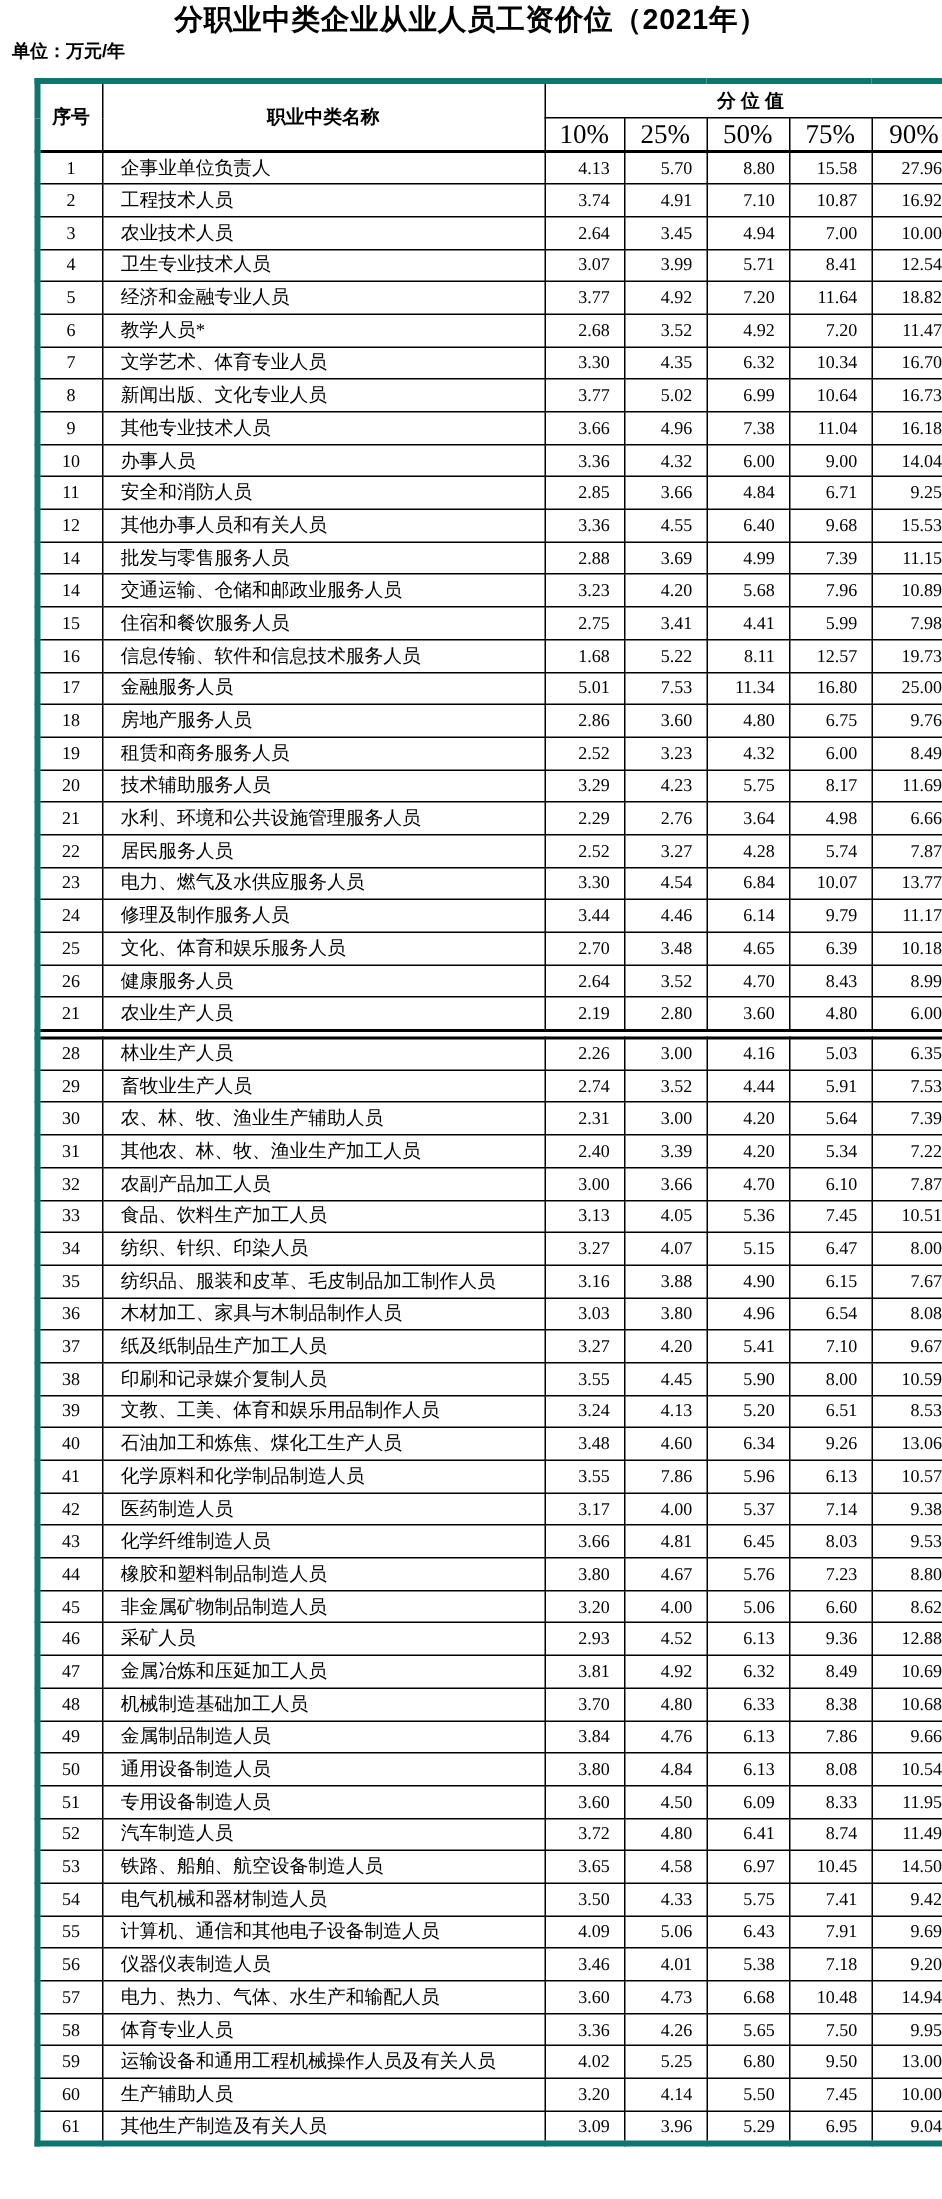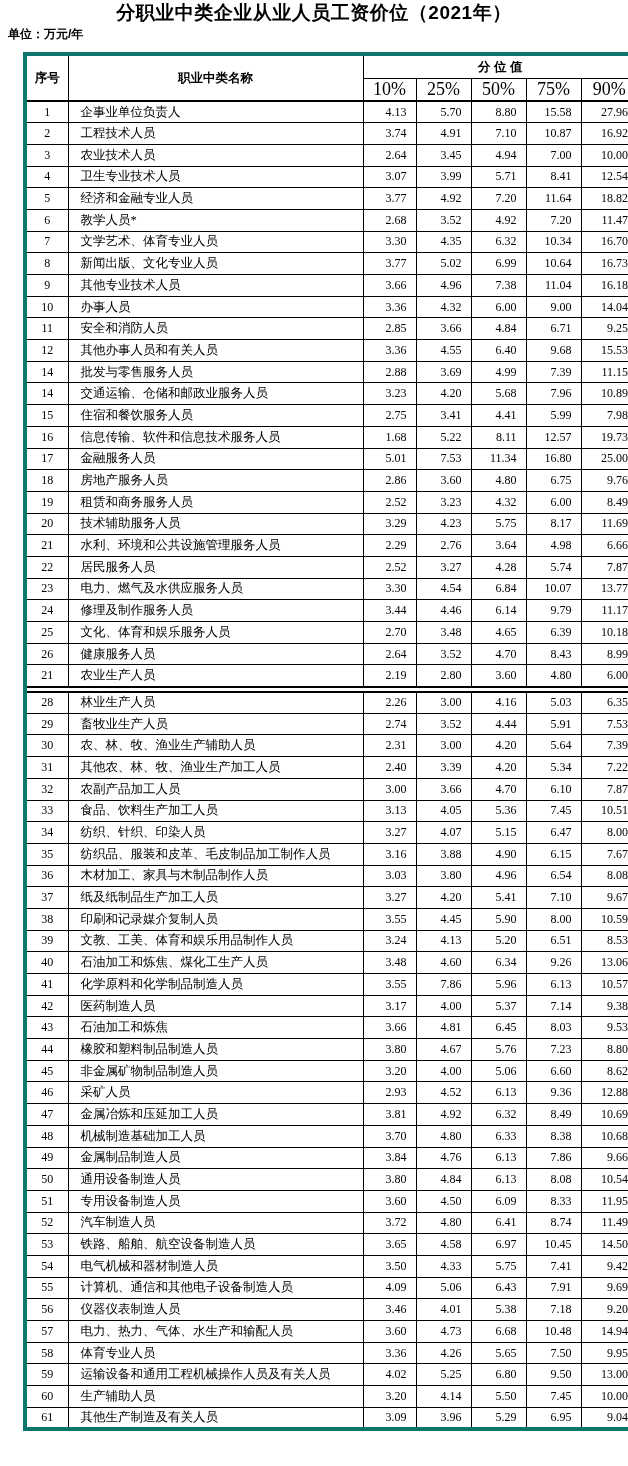--- a/index.html
+++ b/index.html
@@ -493,21 +493,21 @@
           <td class="no">42</td>
           <td class="name">医药制造人员</td>
           <td class="val">3.17</td>
           <td class="val">4.00</td>
           <td class="val">5.37</td>
           <td class="val">7.14</td>
           <td class="val">9.38</td>
         </tr>
         <tr class="data">
           <td class="no">43</td>
-          <td class="name">石油加工和炼焦</td>
+          <td class="name">化学纤维制造人员</td>
           <td class="val">3.66</td>
           <td class="val">4.81</td>
           <td class="val">6.45</td>
           <td class="val">8.03</td>
           <td class="val">9.53</td>
         </tr>
         <tr class="data">
           <td class="no">44</td>
           <td class="name">橡胶和塑料制品制造人员</td>
           <td class="val">3.80</td>

